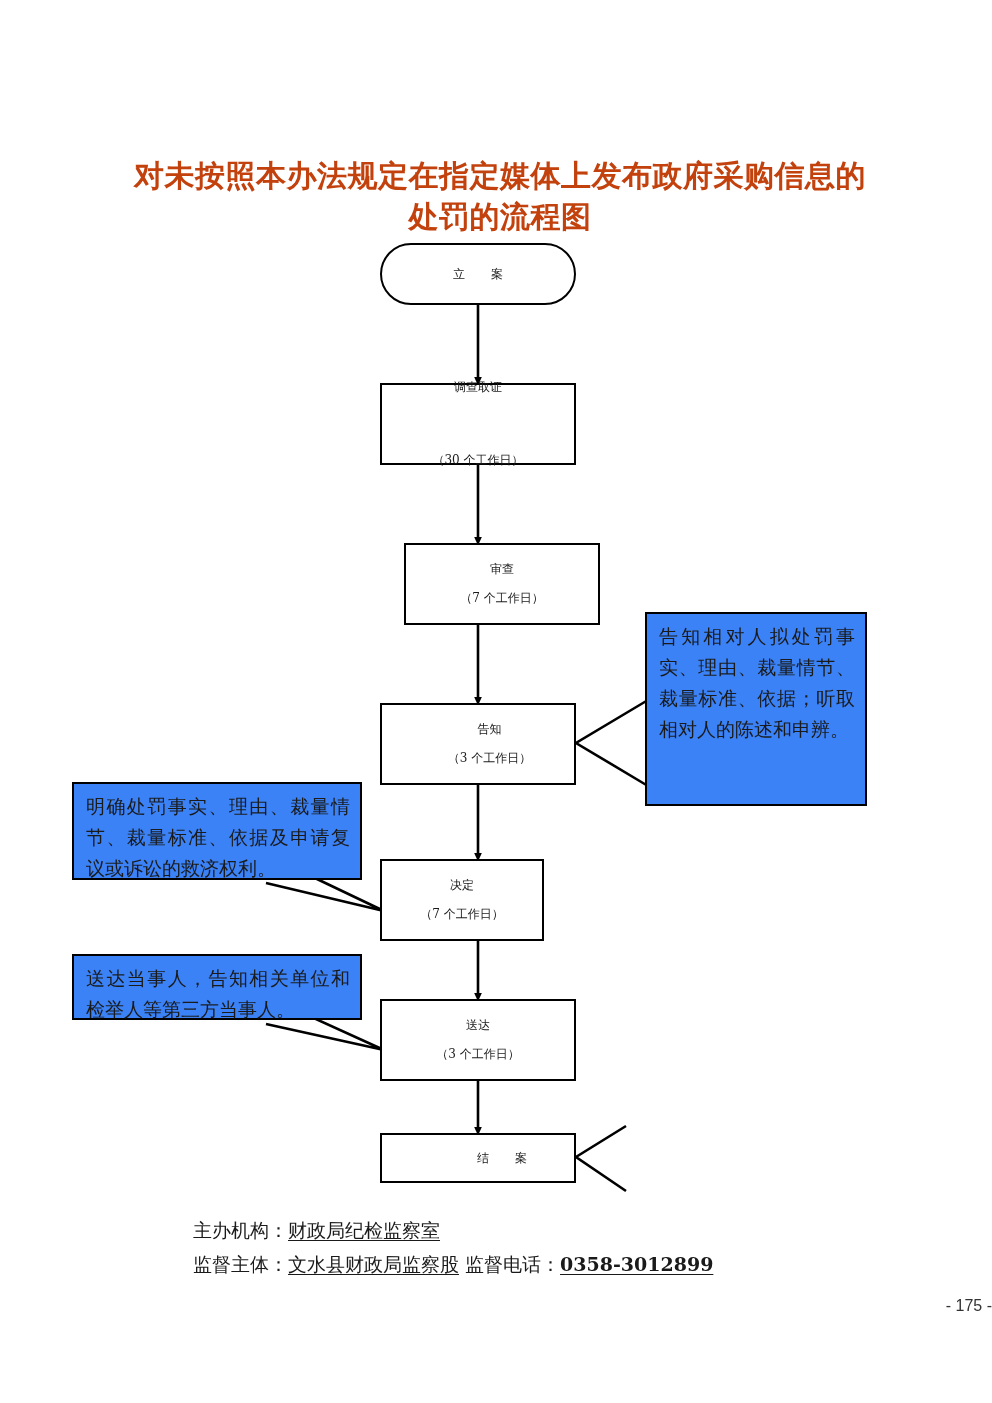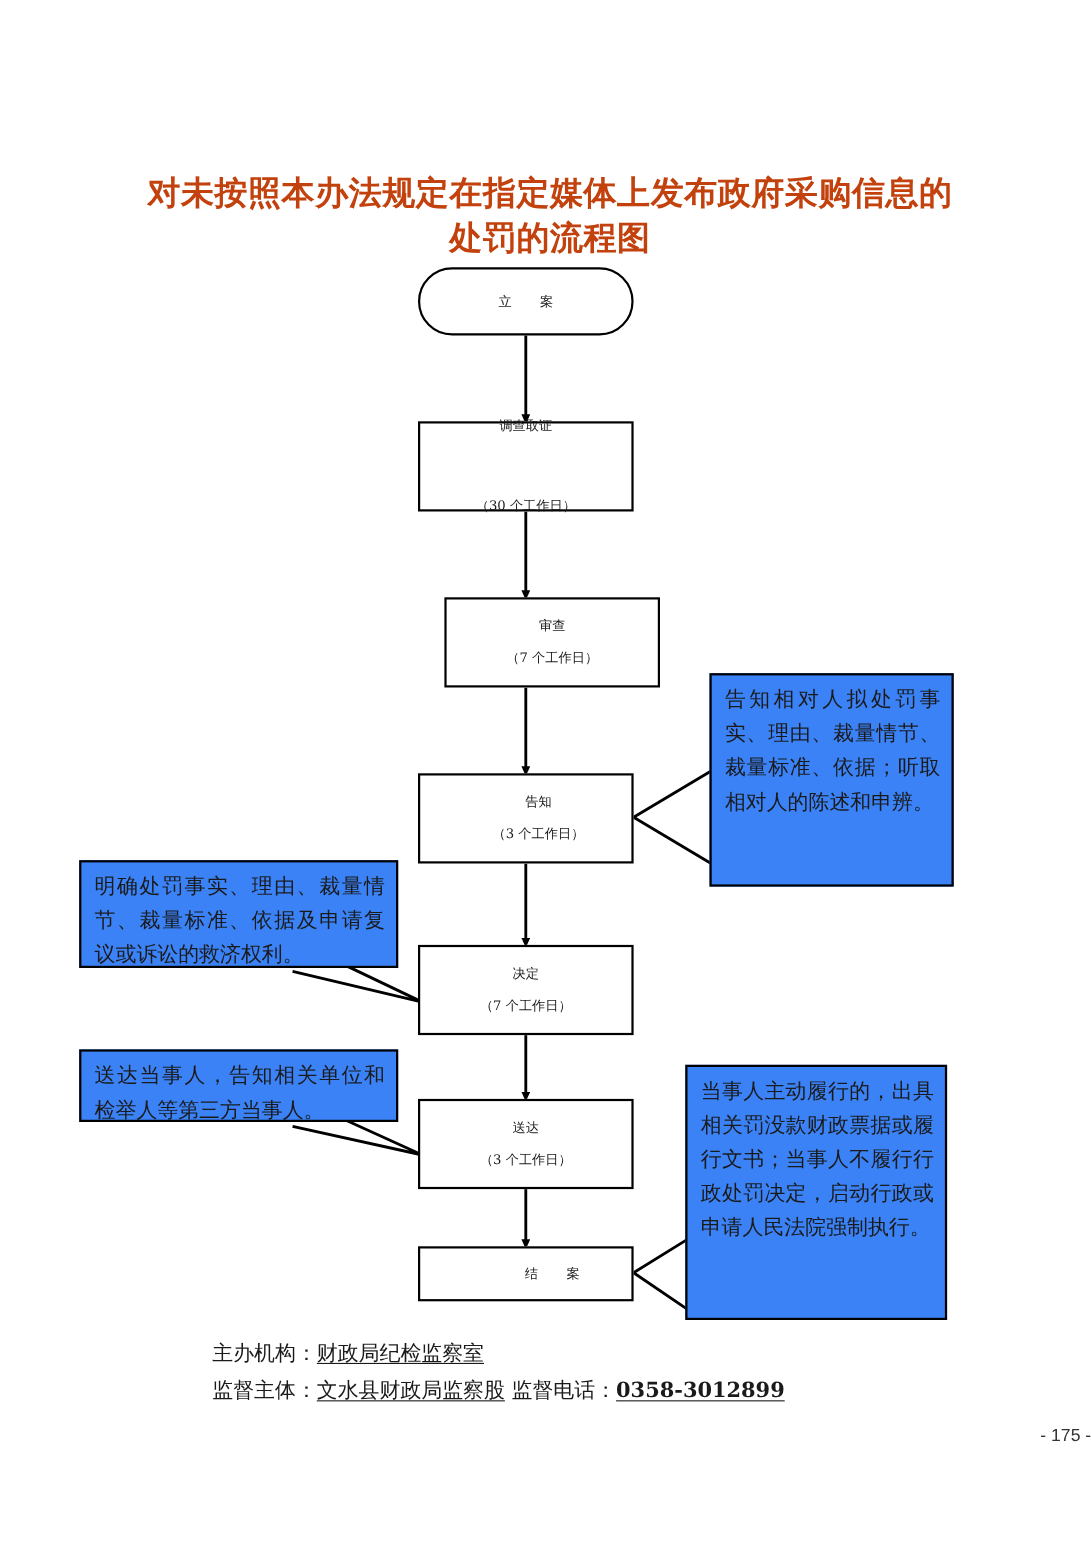--- a/index.html
+++ b/index.html
@@ -165,21 +165,21 @@
   <div class="node" style="left:380px; top:543px; width:196px; height:82px;margin-left:24px;">
     <span class="l1">审查</span>
     <span class="l2">（7 个工作日）</span>
   </div>
 
   <div class="node" style="left:380px; top:703px; width:196px; height:82px;padding-left:23px;">
     <span class="l1">告知</span>
     <span class="l2">（3 个工作日）</span>
   </div>
 
-  <div class="node" style="left:380px; top:859px; width:196px; height:82px;">
+  <div class="node" style="left:380px; top:859px; width:164px; height:82px;">
     <span class="l1">决定</span>
     <span class="l2">（7 个工作日）</span>
   </div>
 
   <div class="node" style="left:380px; top:999px; width:196px; height:82px;">
     <span class="l1">送达</span>
     <span class="l2">（3 个工作日）</span>
   </div>
 
   <div class="node" style="left:380px; top:1133px; width:196px; height:50px;padding-left:48px;">
@@ -191,23 +191,20 @@
   </div>
 
   <div class="callout" style="left:72px; top:782px; width:290px; height:98px;">
     <span>明确处罚事实、理由、裁量情节、裁量标准、依据及申请复议或诉讼的救济权利。</span>
   </div>
 
   <div class="callout" style="left:72px; top:954px; width:290px; height:66px;">
     <span>送达当事人，告知相关单位和检举人等第三方当事人。</span>
   </div>
 
-  <div class="callout" style="left:623px; top:968px; width:238px; height:232px;">
-    <span>当事人主动履行的，出具相关罚没款财政票据或履行文书；当事人不履行行政处罚决定，启动行政或申请人民法院强制执行。</span>
-  </div>
 
   <div class="footer footer-1">
     <span>主办机构：</span><span class="u">财政局纪检监察室</span>
   </div>
 
   <div class="footer footer-2">
     <span>监督主体：</span><span class="u">文水县财政局监察股</span><span> 监督电话：</span><span class="u b">0358-3012899</span>
   </div>
 
   <div class="page-num">- 175 -</div>

